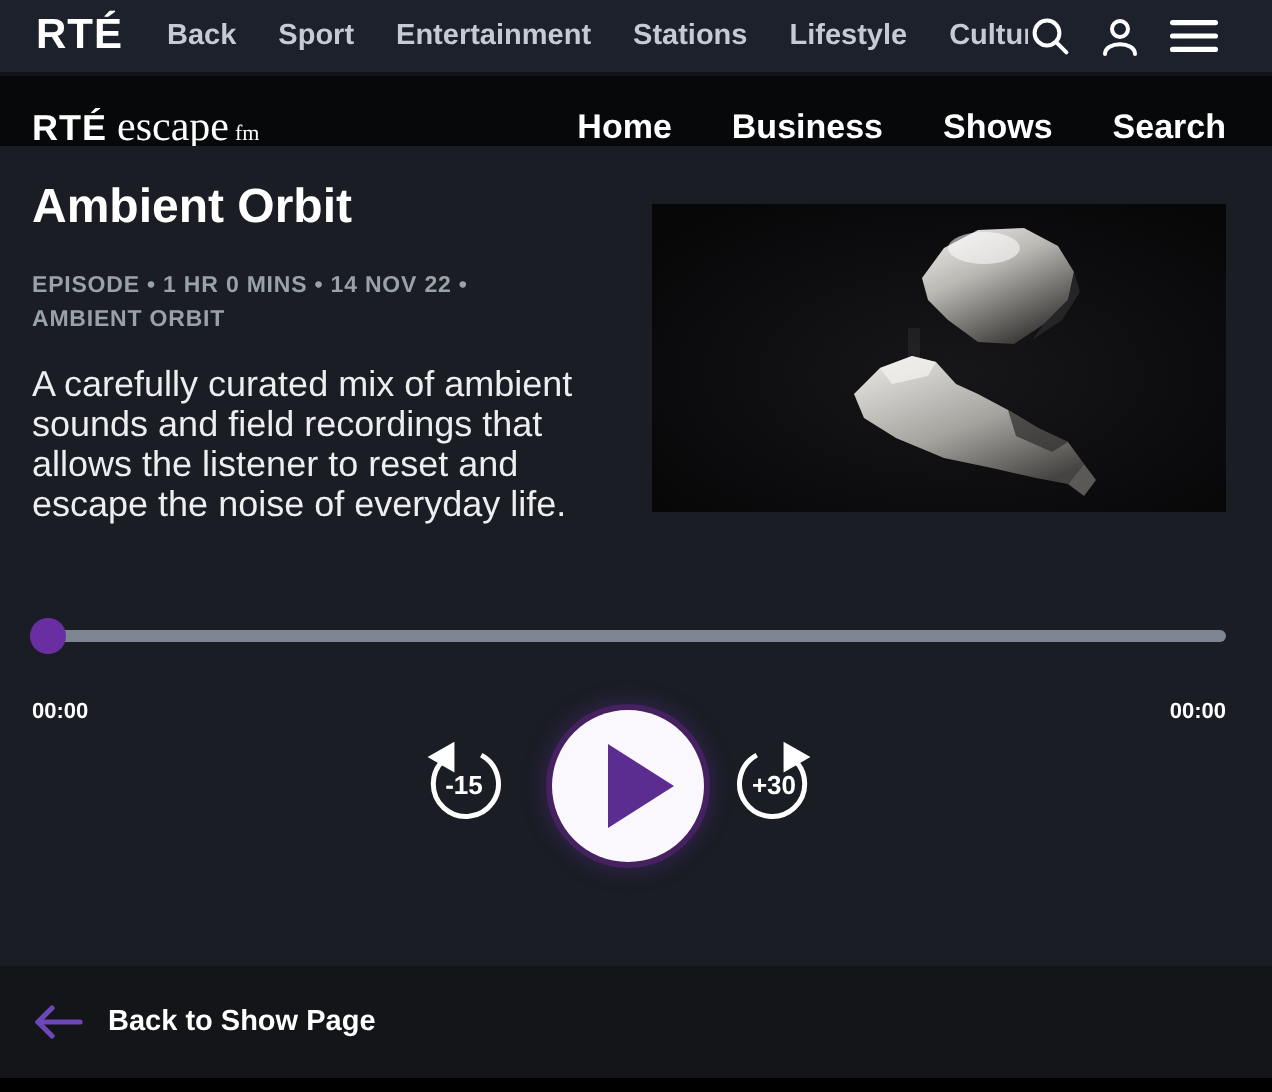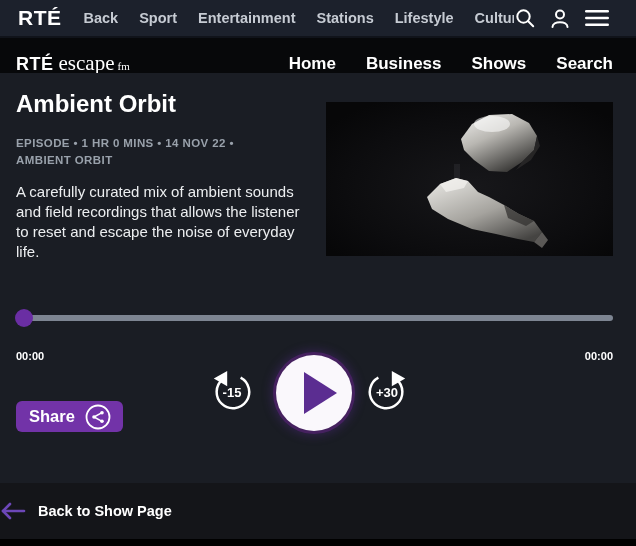--- a/index.html
+++ b/index.html
@@ -36,21 +36,21 @@
   
   .main { position:absolute; top:73px; left:0; width:636px; height:394px; background:#1a1d24; }
   .ep-title { position:absolute; left:16px; top:17px; color:#fff; font-size:24px; font-weight:bold; }
   .ep-meta {
     position:absolute; left:16px; top:62px; width:276px;
     color:#99a1ab; font-size:11.5px; font-weight:bold; letter-spacing:0.4px;
     line-height:17px; text-transform:uppercase;
   }
   .ep-desc {
     position:absolute; left:16px; top:109px; width:298px;
-    color:#eceef0; font-size:15px; line-height:20px;
+    color:#eceef0; font-size:18px; line-height:20px;
   }
   .ep-image { position:absolute; left:326px; top:29px; width:287px; height:154px; background:#0a0a0c; }
   .ep-image svg { display:block; }
 
   
   .track {
     position:absolute; left:16px; top:242px; width:597px; height:6px;
     background:#7d8592; border-radius:3px; cursor:pointer;
   }
   .knob {
@@ -84,21 +84,21 @@
   .share-btn {
     position:absolute; left:16px; top:328px; height:31px;
     background:#7233a8; border:none; border-radius:6px; cursor:pointer;
     display:flex; align-items:center; gap:10px; padding:0 12px 0 13px;
   }
   .share-btn .label { color:#fff; font-size:16.5px; font-weight:bold; }
 
   
   .backbar {
     position:absolute; top:483px; left:0; width:636px; height:56px;
-    background:#141519; display:flex; align-items:center; padding-left:0; gap:12px;
+    background:#141519; display:flex; align-items:center; padding-left:16px; gap:12px;
     cursor:pointer;
   }
   .backbar .label { color:#fff; font-size:14.5px; font-weight:bold; }
   .blackstrip { position:absolute; top:539px; left:0; width:636px; height:7px; background:#000; }
 </style>
 </head>
 <body>
 
 <div id="app">
 
@@ -215,33 +215,20 @@
     <button class="skip-btn" id="forward">
       <span>
         <svg width="46" height="46" viewBox="0 0 48 48">
           <path d="M15 10 A17 17 0 1 0 34 12" fill="none" stroke="#fff" stroke-width="2.6"></path>
           <polygon points="43,11 29,3 29,19" fill="#fff"></polygon>
         </svg>
       </span>
       <span class="skip-label">+30</span>
     </button>
 
-    <button class="share-btn">
-      <span class="label">Share</span>
-      <span>
-        <svg width="26" height="26" viewBox="0 0 26 26" style="display:block">
-          <circle cx="13" cy="13" r="11.5" fill="none" stroke="#fff" stroke-width="1.8"></circle>
-          <circle cx="9" cy="13" r="1.8" fill="#fff"></circle>
-          <circle cx="17" cy="8.7" r="1.8" fill="#fff"></circle>
-          <circle cx="17" cy="17.3" r="1.8" fill="#fff"></circle>
-          <line x1="9" y1="13" x2="17" y2="8.7" stroke="#fff" stroke-width="1.5"></line>
-          <line x1="9" y1="13" x2="17" y2="17.3" stroke="#fff" stroke-width="1.5"></line>
-        </svg>
-      </span>
-    </button>
   </main>
 
   <div class="backbar">
     <span>
       <svg width="26" height="18" viewBox="0 0 26 18" style="display:block">
         <line x1="3" y1="9" x2="24" y2="9" stroke="#6c47b8" stroke-width="2.6" stroke-linecap="round"></line>
         <polyline points="10,2 3,9 10,16" fill="none" stroke="#6c47b8" stroke-width="2.6" stroke-linecap="round" stroke-linejoin="round"></polyline>
       </svg>
     </span>
     <span class="label">Back to Show Page</span>

